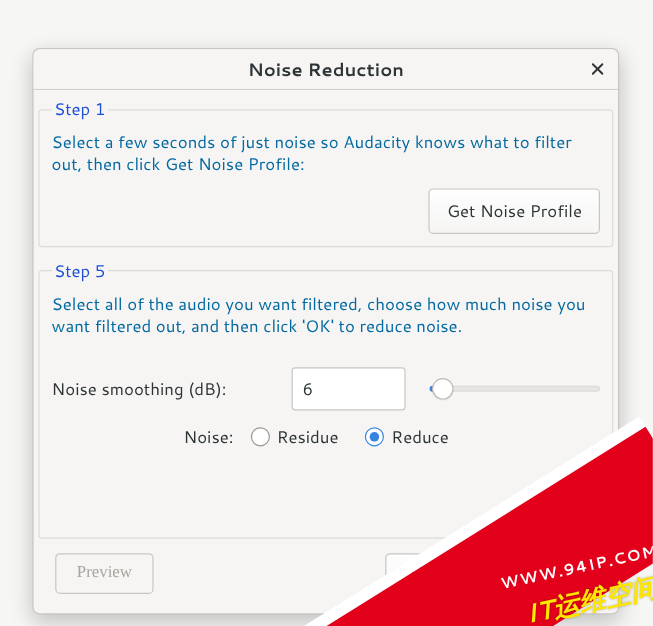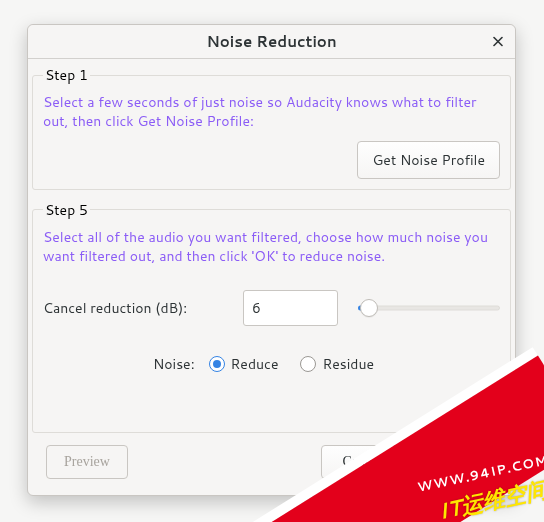--- a/index.html
+++ b/index.html
@@ -9,21 +9,21 @@
     font-family: "Cantarell", "DejaVu Sans", sans-serif;
     font-size: 14px;
     background: #f6f6f5;
     color: #2e3436;
     position: relative;
     overflow: hidden;
   }
 
   .dialog {
     position: absolute;
-    left: 27px; top: 24px;
+    left: 27px; top: 40px;
     width: 489px; height: 472px;
     background: #f6f5f4;
     border: 1px solid #c9c6c2;
     border-radius: 6px;
     box-shadow: 0 6px 18px rgba(0,0,0,0.22);
     display: flex; flex-direction: column;
   }
 
   .titlebar {
     position: relative;
@@ -54,23 +54,23 @@
     border: 1px solid #dedcd8;
     border-radius: 3px;
     margin: 6px 2px 4px 2px;
     padding: 8px 10px 10px 10px;
     background: #f6f5f4;
   }
   fieldset.group legend {
     padding: 0 2px;
     margin-left: 0px;
     font-size: 14px;
-    color: #000000;
-  }
-  .instr { color: #8b5cf6; line-height: 1.35; }
+    color: #1d4ed8;
+  }
+  .instr { color: #0369a1; line-height: 1.35; }
 
   .center-row { display: flex; justify-content: flex-end; margin-top: 10px; }
 
   button.btn {
     font: inherit;
     background: linear-gradient(#fefefe, #f6f5f4);
     border: 1px solid #c9c6c2;
     border-radius: 4px;
     padding: 8px 14px;
     color: #2e3436;
@@ -121,21 +121,21 @@
   .slider .thumb {
     position: absolute; top: 50%; transform: translate(-50%, -50%);
     width: 18px; height: 18px; border-radius: 50%;
     background: #ffffff;
     border: 1px solid #bfbcb7;
     box-shadow: 0 1px 1px rgba(0,0,0,0.05);
   }
 
   .radio-row {
     display: flex; align-items: center; justify-content: center;
-    margin-top: 24px; gap: 6px;
+    margin-top: 8px; gap: 6px;
   }
   .radio-row .lbl { margin-right: 8px; }
   .radio {
     display: inline-flex; align-items: center; gap: 6px;
     margin-right: 16px;
     cursor: pointer;
   }
   .radio-ind {
     width: 16px; height: 16px; border-radius: 50%;
     border: 1.5px solid #9b9894;
@@ -208,46 +208,46 @@
       </div>
     </fieldset>
 
     <fieldset class="group" style="flex:1">
       <legend>Step 5</legend>
       <div class="instr">Select all of the audio you want filtered, choose how much noise you want filtered out, and then click 'OK' to reduce noise.</div>
 
       <div class="params">
 
         <div class="param-row">
-          <div class="param-label">Cancel reduction (dB):</div>
+          <div class="param-label">Noise smoothing (dB):</div>
           <div class="param-input">
             <input class="num" value="6" style="">
           </div>
           <div class="param-slider">
             <div class="slider">
               <div class="track"></div>
               <div class="fill" style="width:8%"></div>
               <div class="thumb" style="left:8%"></div>
             </div>
           </div>
         </div>
 
 
 
       </div>
 
       <div class="radio-row">
         <span class="lbl">Noise:</span>
+        <span class="radio">
+          <span class="radio-ind"></span>
+          <span>Residue</span>
+        </span>
         <span class="radio checked">
           <span class="radio-ind"></span>
           <span>Reduce</span>
-        </span>
-        <span class="radio">
-          <span class="radio-ind"></span>
-          <span>Residue</span>
         </span>
       </div>
 
     </fieldset>
 
     <div class="footer">
       <button class="btn disabled" disabled="">Preview</button>
       <span class="spacer"></span>
       <button class="btn">Cancel</button>
       <button class="btn">OK</button>

